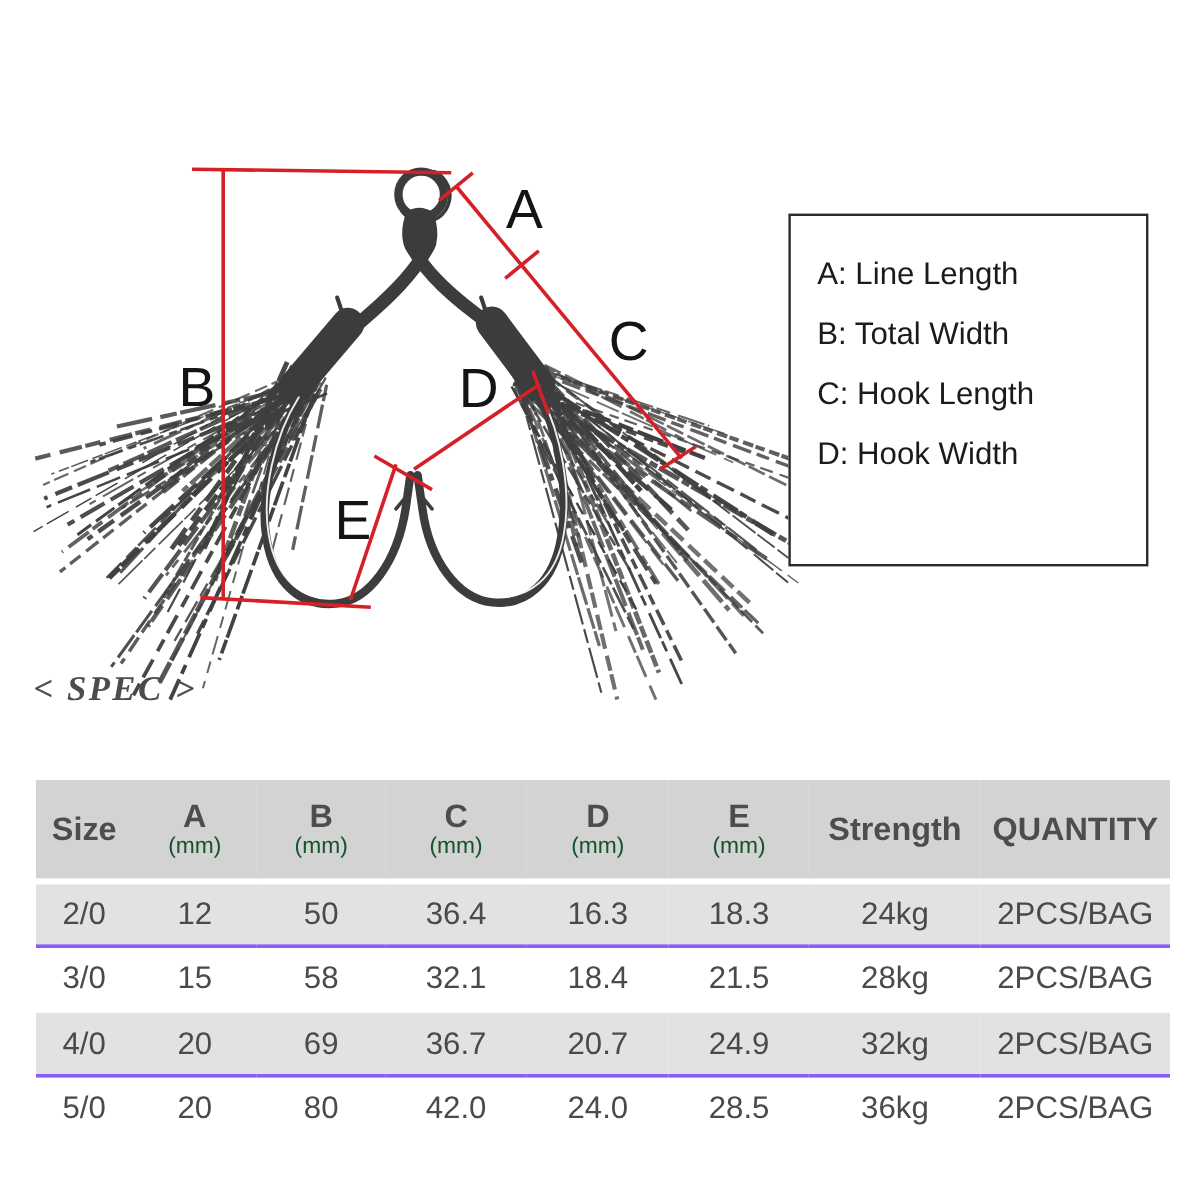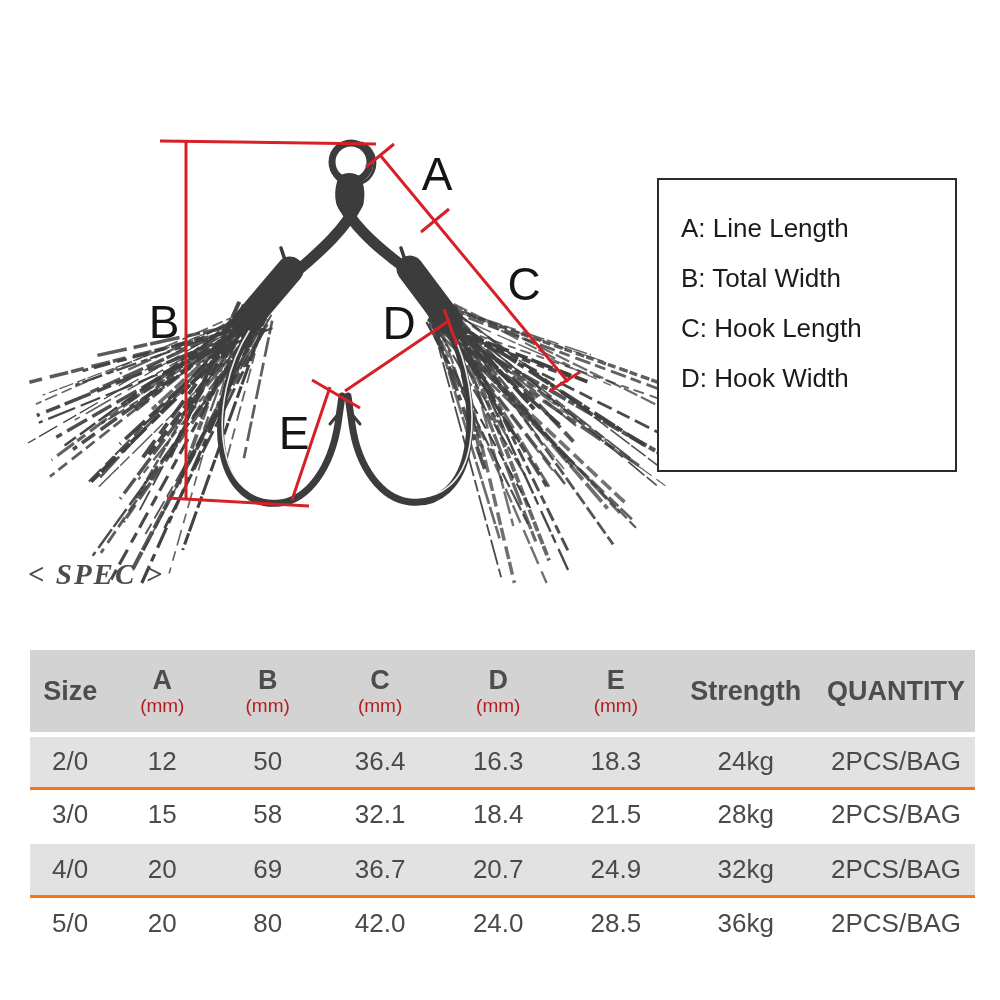--- a/index.html
+++ b/index.html
@@ -27,25 +27,25 @@
   .spec-heading{position:absolute;left:28px;top:558px;
     font-family:"Liberation Serif",serif;font-style:italic;font-weight:bold;
     font-size:29px;letter-spacing:2px;color:#4c4c4c;}
 
   
   .spec-table{position:absolute;left:30px;top:606px;width:945px;
     border-collapse:collapse;table-layout:fixed;margin-top:44px;}
   .spec-table thead th{background:var(--hdr-bg);height:84px;vertical-align:middle;
     border-bottom:5px solid #fff;font-weight:bold;color:#4d4d4d;padding:0;}
   .hdr-label{font-size:27px;line-height:30px;}
-  .hdr-sub{font-size:19px;font-weight:normal;color:#b91c1c;line-height:22px;}
+  .hdr-sub{font-size:19px;font-weight:normal;color:#14532d;line-height:22px;}
   .spec-table tbody td{height:54px;text-align:center;vertical-align:middle;
     font-size:26px;color:var(--tbl-text);padding:0;}
   .spec-table tbody tr.stripe td{background:var(--stripe-bg);
-    border-top:4px solid #fff;border-bottom:3px solid #f97316;}
+    border-top:4px solid #fff;border-bottom:3px solid #8b5cf6;}
 
   .col-size{width:8.5%}.col-a{width:11%}.col-b{width:11.3%}.col-c{width:12.5%}
   .col-d{width:12.5%}.col-e{width:12.4%}.col-str{width:15.1%}.col-qty{width:16.7%}
 
   .dim-label{font-size:46px;fill:#141414;}
 </style>
 </head>
 <body>
 
 <div class="stage">

